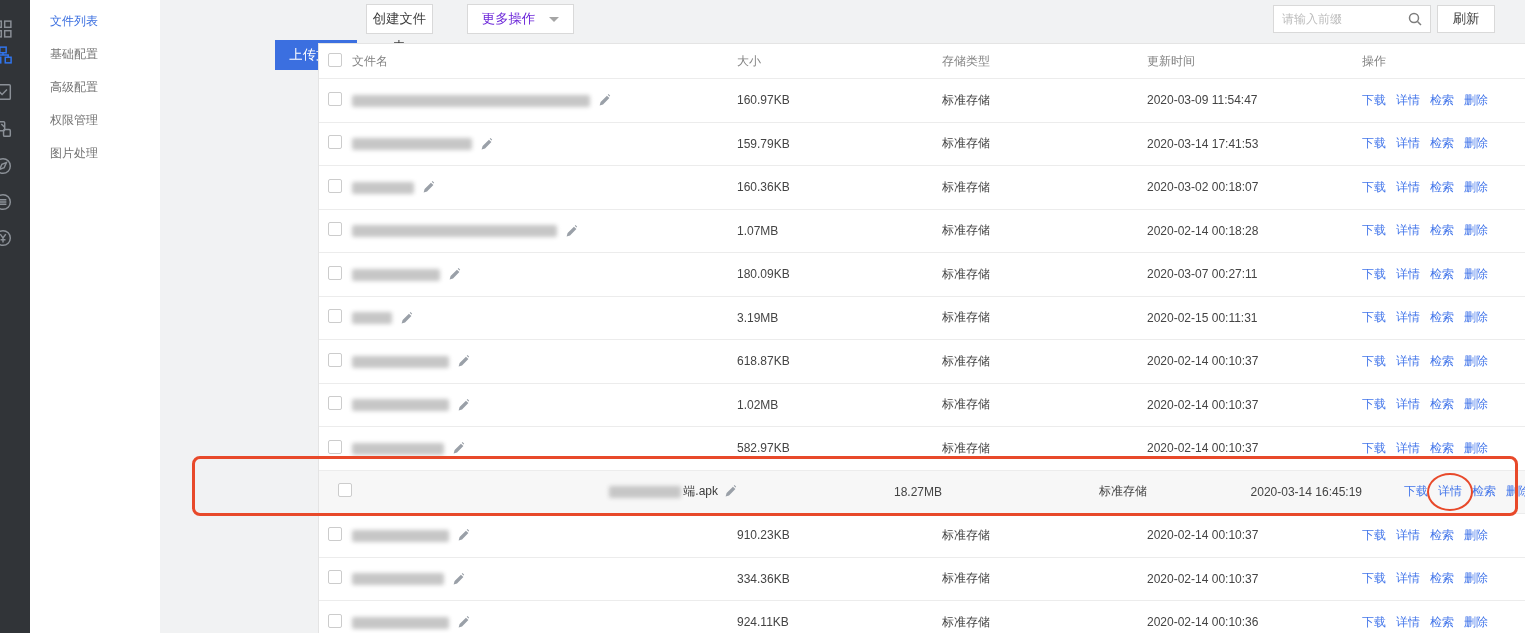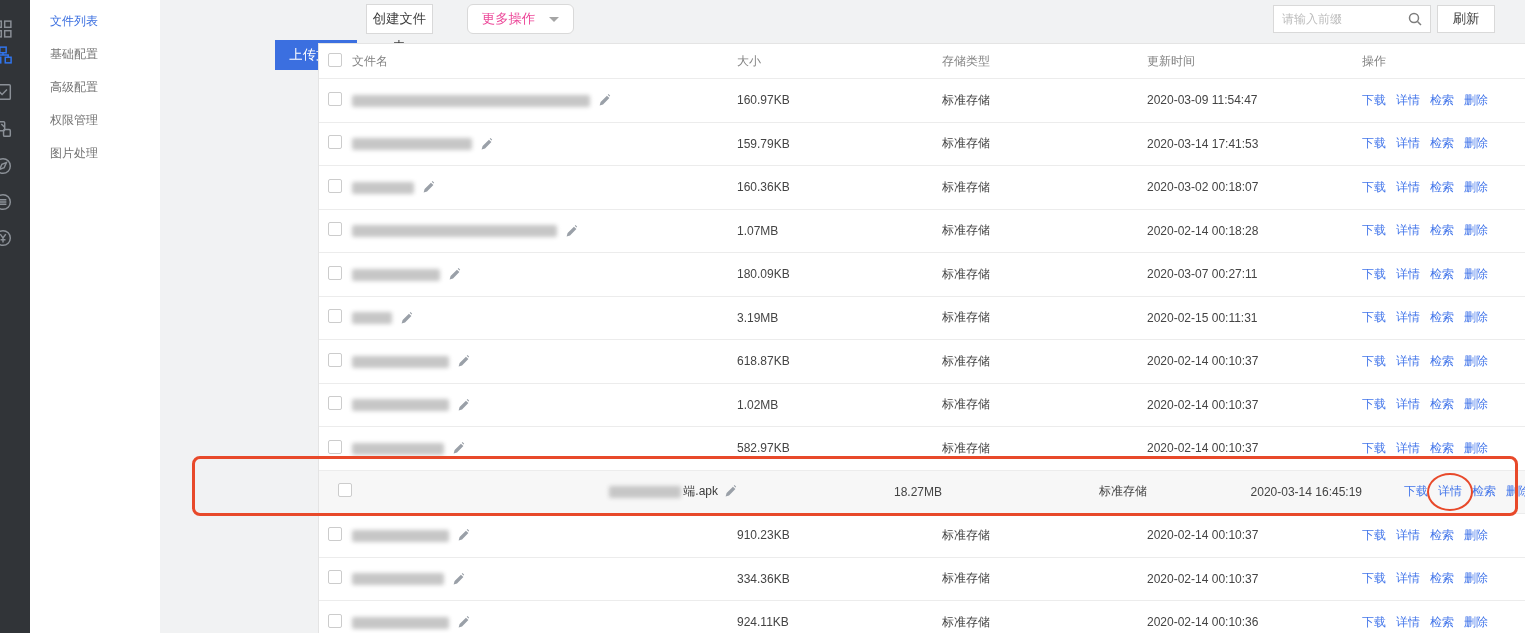--- a/index.html
+++ b/index.html
@@ -17,21 +17,21 @@
   .menu { position:absolute; left:30px; top:0; width:130px; height:633px; background:#fff; z-index:4; }
   .menu-item { height:33px; line-height:33px; padding-left:20px; color:#737373; cursor:pointer; }
   .menu { padding-top:5px; }
   .menu-item.active { color:#3b6fe0; }
 
   
   .btn { position:absolute; top:4px; height:30px; line-height:28px; text-align:center;
     background:#fff; border:1px solid #d9d9d9; color:#3c3c3c; cursor:pointer; }
   .btn-upload { left:275px; width:82px; background:#3b6fe0; border-color:#3b6fe0; color:#fff;margin-top:36px; }
   .btn-create { left:366px; width:67px; }
-  .btn-more   { left:467px; width:107px; color:#ec4899;border-radius:6px; }
+  .btn-more   { left:467px; width:107px; color:#6d28d9; }
   .caret { display:inline-block; width:0; height:0; border-left:5px solid transparent;
     border-right:5px solid transparent; border-top:5px solid #a5a5a5; margin-left:14px; vertical-align:middle; }
   .searchbox { position:absolute; left:1273px; top:5px; width:158px; height:28px;
     background:#fff; border:1px solid #d9d9d9; }
   .searchbox input { position:absolute; left:0; top:0; width:128px; height:26px; border:none; outline:none;
     padding:0 8px; font:inherit; color:#444; }
   .searchbox input::placeholder { color:#bdbdbd; }
   .search-icon { position:absolute; right:7px; top:5px; width:16px; height:16px; cursor:pointer; color:#7d7d7d; }
   .btn-refresh { left:1437px; top:5px; width:58px; height:28px; line-height:26px; }
 

